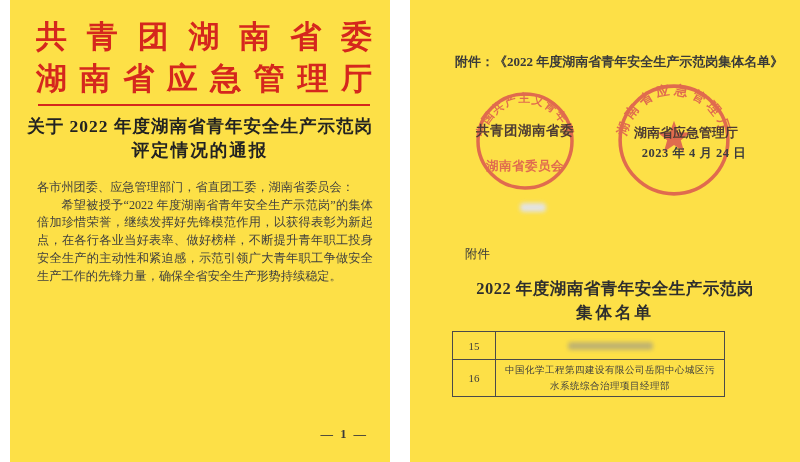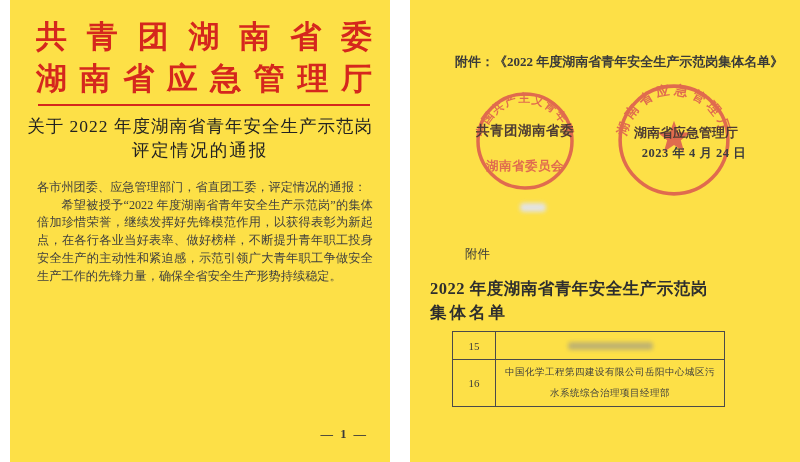--- a/index.html
+++ b/index.html
@@ -17,21 +17,21 @@
     position:absolute;left:26px;width:336px;
     color:#d5271d;font-weight:bold;font-size:31px;line-height:38px;
     text-align:justify;text-align-last:justify;
     font-family:"Liberation Serif","DejaVu Serif",serif;
   }
   #head1{top:18px;}
   #head2{top:60px;}
   .red-rule{position:absolute;left:28px;top:104px;width:332px;height:2px;background:#d5271d;}
   .doc-title{
     position:absolute;left:0;width:380px;text-align:center;
-    font-size:17.5px;font-weight:normal;color:#222;letter-spacing:1px;
+    font-size:17.5px;font-weight:bold;color:#222;letter-spacing:1px;
   }
   #title1{top:114px;}
   #title2{top:138px;letter-spacing:2px;}
   .body-text{
     position:absolute;left:27px;top:179px;width:336px;
     font-size:12.2px;line-height:17.7px;color:#3f3f3f;
     text-align:justify;
   }
   .body-text p{margin:0;}
   .body-text p.indent{text-indent:2em;}
@@ -55,35 +55,35 @@
   #org2-print{left:216px;top:124px;width:120px;font-size:13px;}
   #date-print{left:222px;top:145px;width:124px;font-size:12.5px;color:#3d3d3d;font-weight:bold;letter-spacing:0.5px;text-align:center;position:absolute;}
   .faint-mark{
     position:absolute;left:110px;top:203px;width:26px;height:9px;
     background:#e3e3e3;border-radius:4px;filter:blur(2px);
   }
   .attach-label{
     position:absolute;left:55px;top:246px;font-size:12.5px;font-weight:normal;color:#3a3a3a;
   }
   .list-title{
-    position:absolute;left:20px;width:370px;text-align:left;
+    position:absolute;left:20px;width:370px;text-align:center;
     font-size:16.5px;font-weight:bold;color:#2e2e2e;letter-spacing:0.5px;
   }
   #ltitle1{top:278px;}
   #ltitle2{top:302px;letter-spacing:3px;}
   .award-table{
     position:absolute;left:42px;top:331px;width:273px;
     border-collapse:collapse;table-layout:fixed;
   }
   .award-table td{
     border:1px solid #4a4a4a;padding:0;vertical-align:middle;
     color:#3d3d3d;overflow:hidden;
   }
   .award-table .col-no{width:42px;text-align:center;font-size:11px;}
-  .award-table .col-name{text-align:center;font-size:9.5px;line-height:21px;letter-spacing:0.5px;padding:2px 6px;}
+  .award-table .col-name{text-align:center;font-size:9.5px;line-height:16px;letter-spacing:0.5px;padding:2px 6px;}
   #row15{height:28px;}
   #row16{height:34px;}
   #row17{height:23px;}
   .blur-blob{
     height:8px;margin:0 auto;background:#8f8f8f;opacity:0.55;
     border-radius:3px;filter:blur(2px);
   }
   #blob15{width:85px;}
   #blob17{width:130px;height:9px;}
 
@@ -97,21 +97,21 @@
 
   <div class="red-head" id="head1">共青团湖南省委</div>
   <div class="red-head" id="head2">湖南省应急管理厅</div>
 
   <div class="red-rule"></div>
 
   <div class="doc-title" id="title1">关于 2022 年度湖南省青年安全生产示范岗</div>
   <div class="doc-title" id="title2">评定情况的通报</div>
 
   <div class="body-text">
-    <p>各市州团委、应急管理部门，省直团工委，评定情况的通报：</p>
+    <p>各市州团委、应急管理部门，省直团工委，湖南省委员会：</p>
     <p class="indent">希望被授予“2022 年度湖南省青年安全生产示范岗”的集体倍加珍惜荣誉，继续发挥好先锋模范作用，以获得表彰为新起点，在各行各业当好表率、做好榜样，不断提升青年职工投身安全生产的主动性和紧迫感，示范引领广大青年职工争做安全生产工作的先锋力量，确保全省安全生产形势持续稳定。</p>
   </div>
 
   <div class="page-num">— 1 —</div>
 </div>
 
 <div class="page" id="page-right">
 
   <div class="attach-ref">附件：《2022 年度湖南省青年安全生产示范岗集体名单》</div>
 

